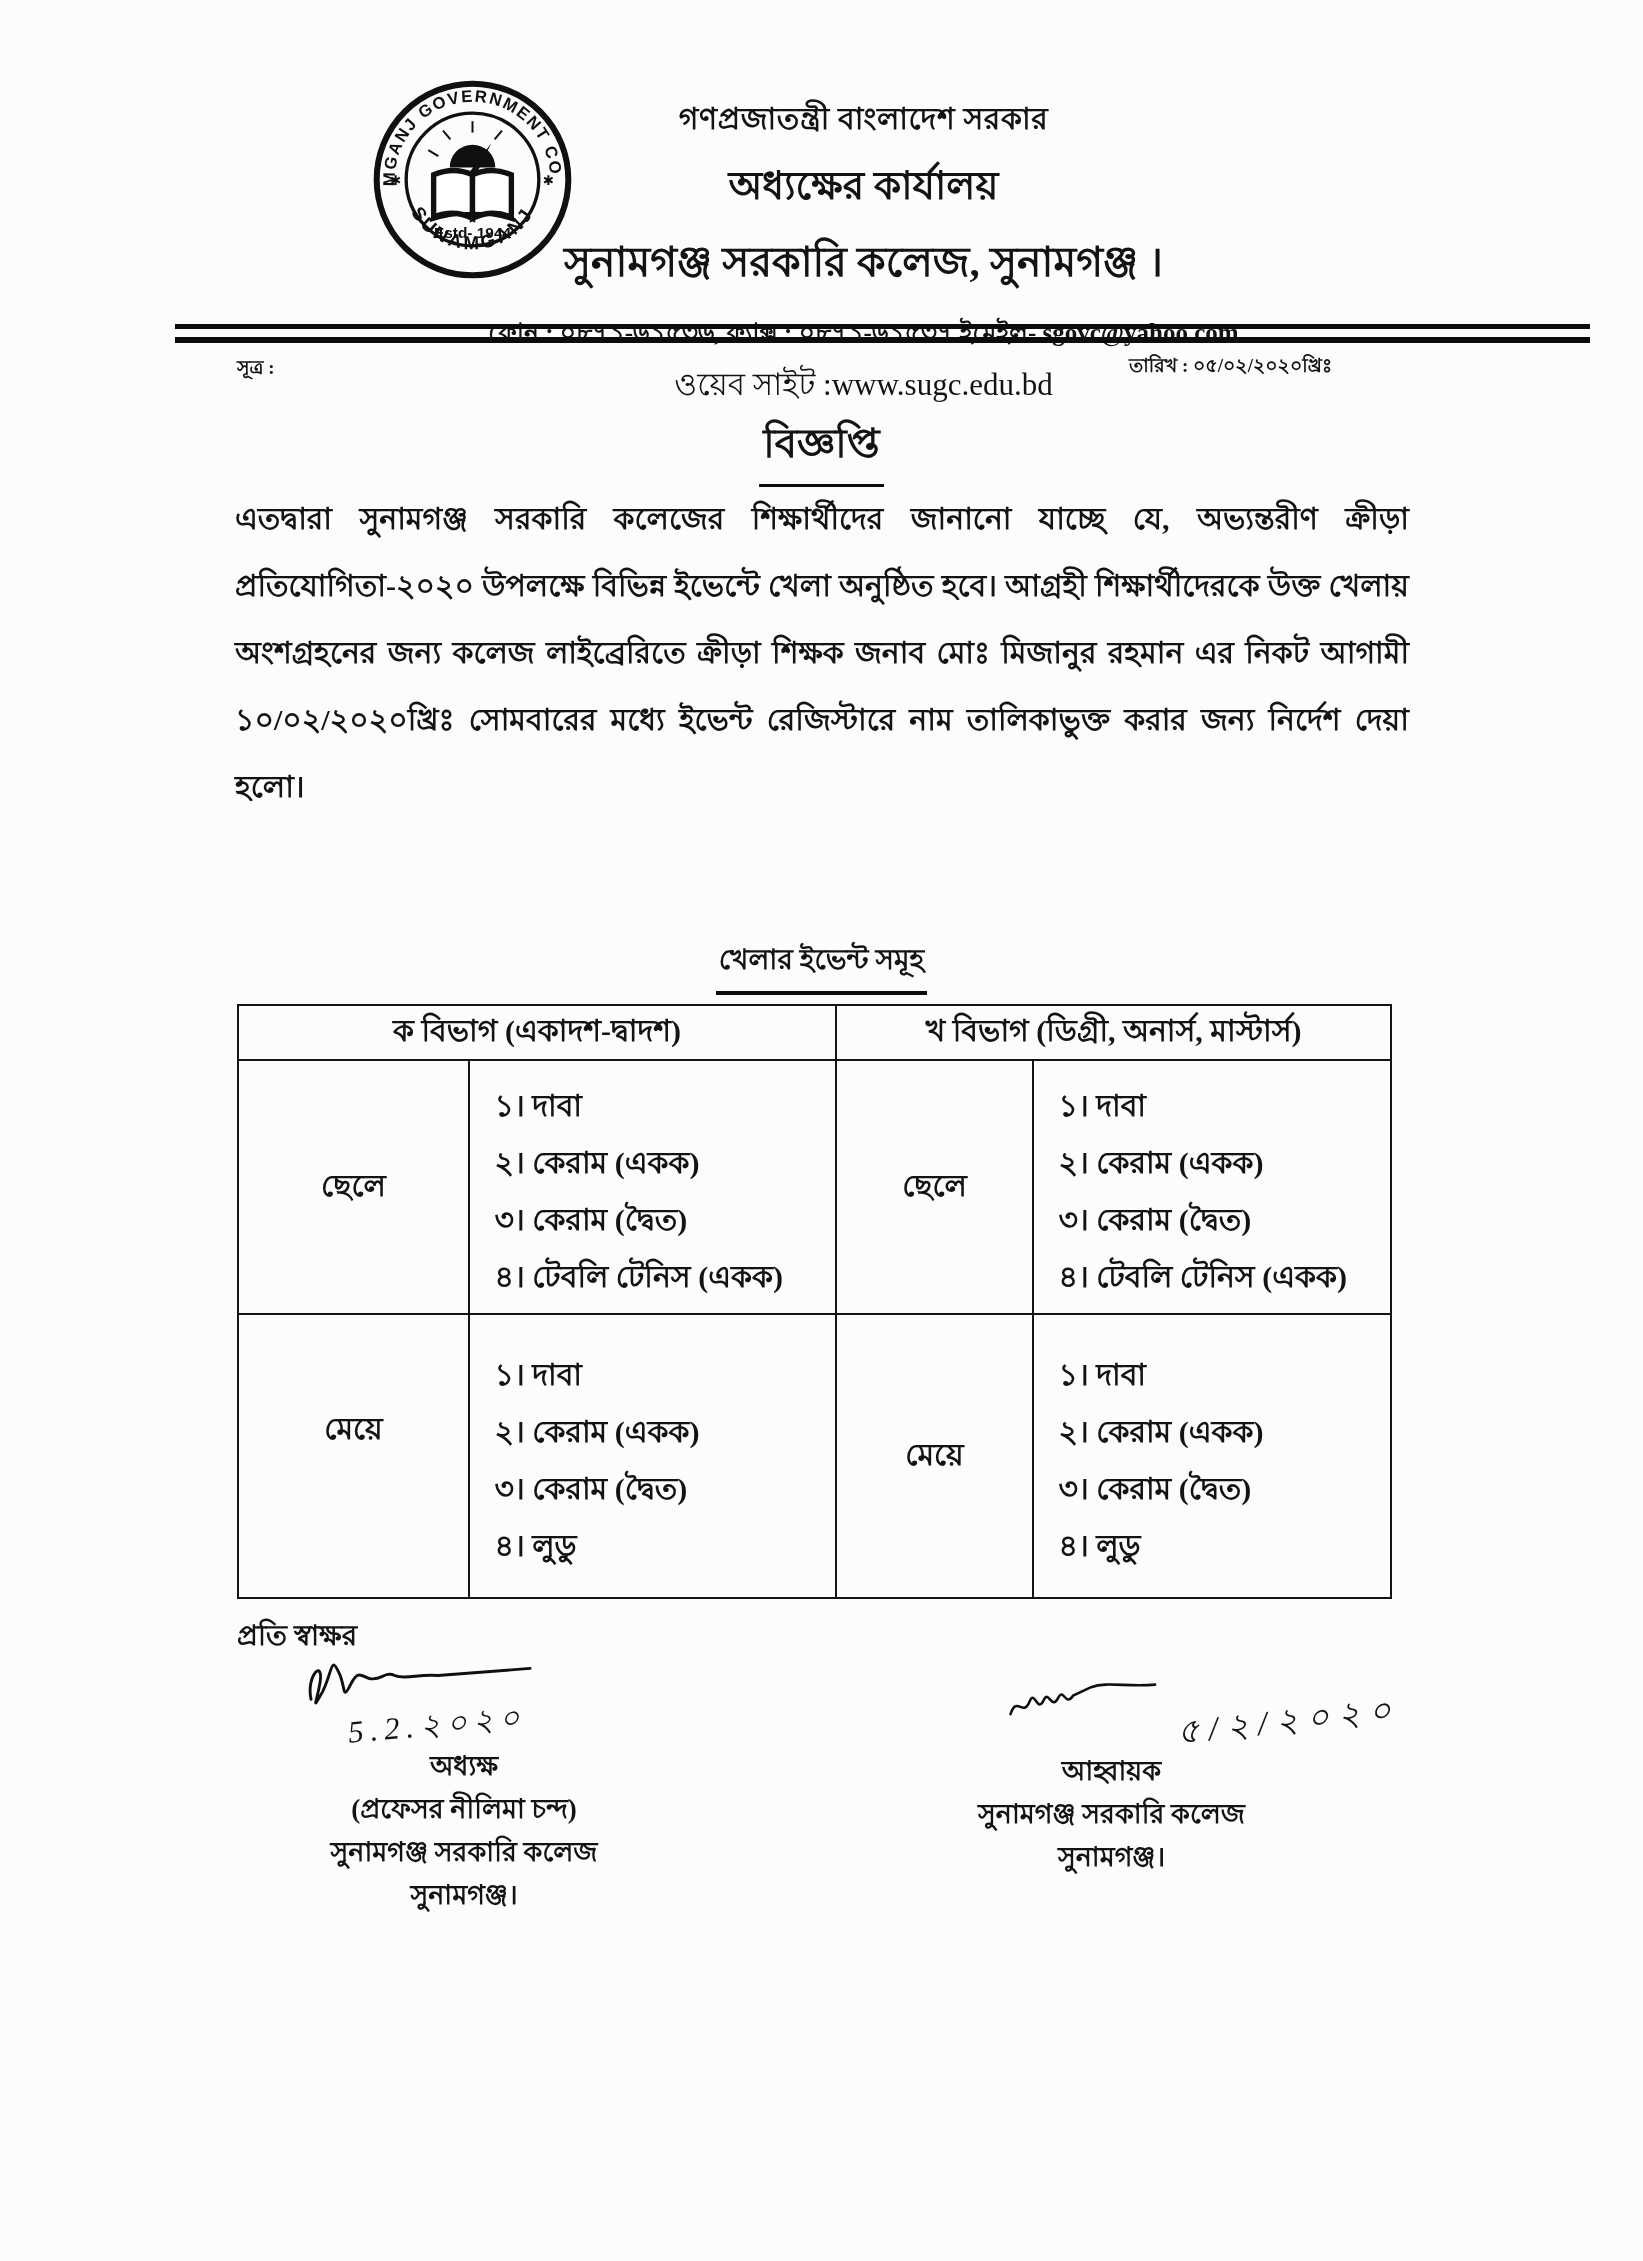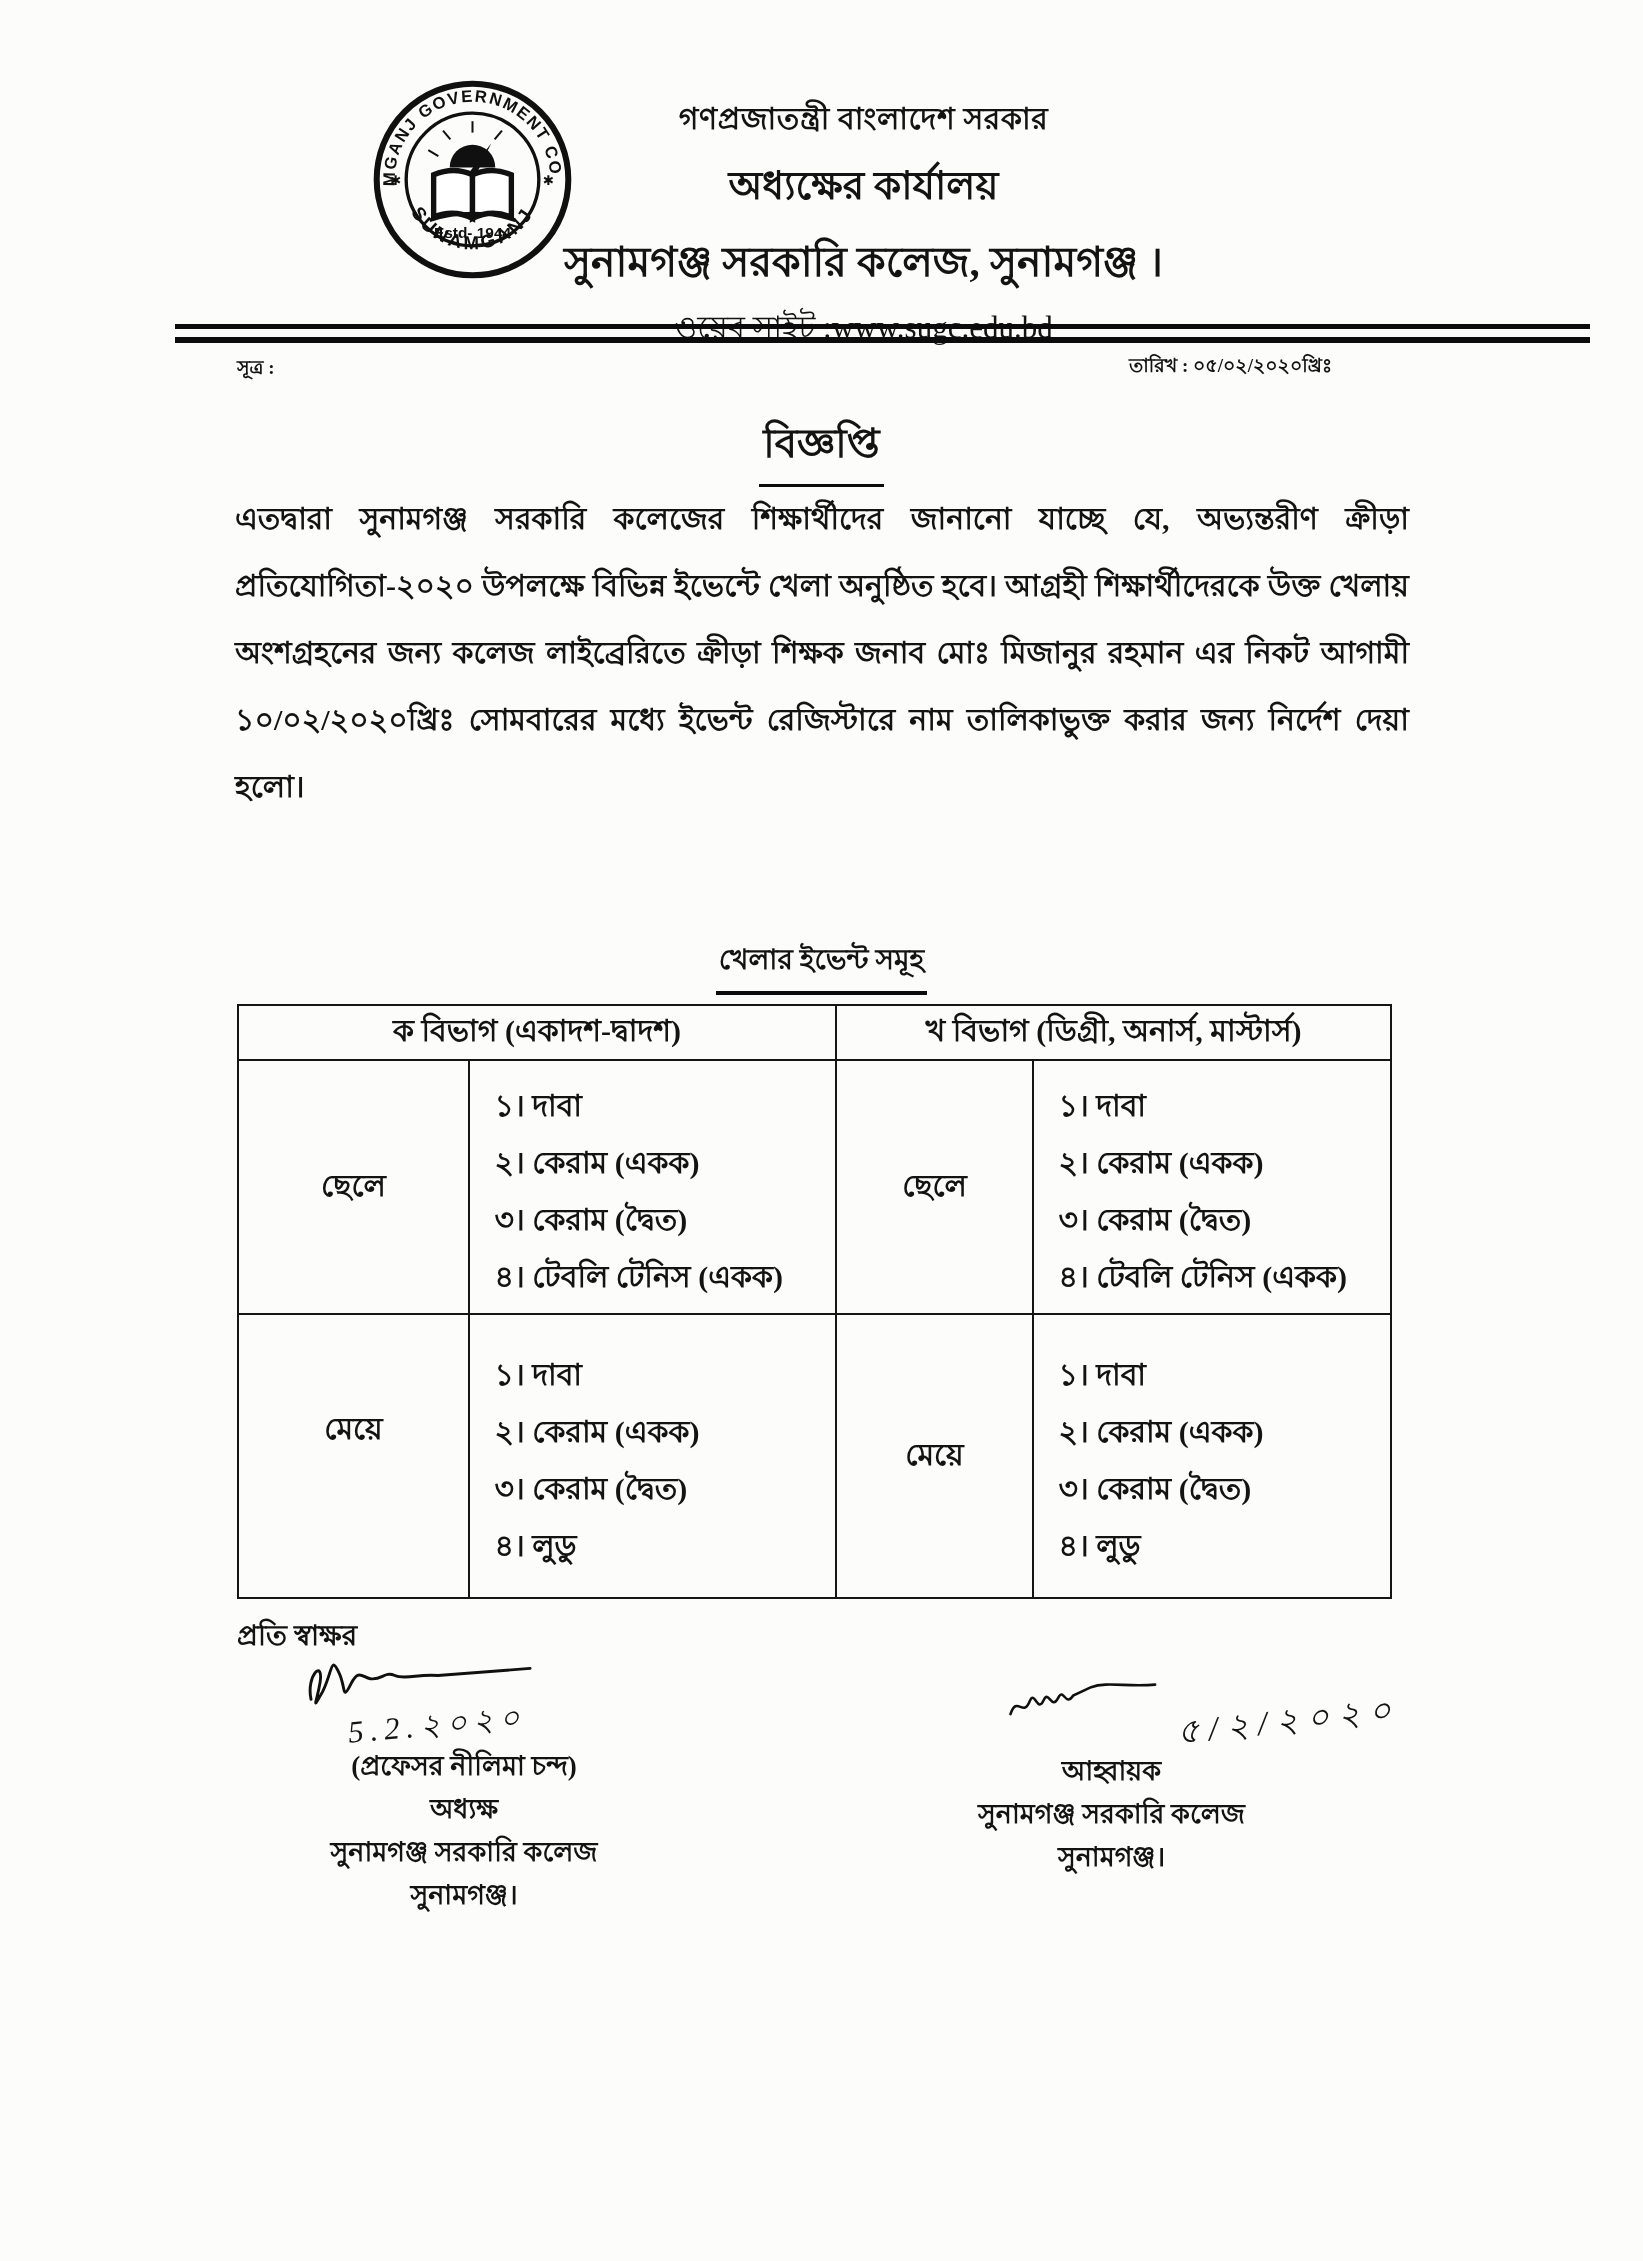--- a/index.html
+++ b/index.html
@@ -94,20 +94,21 @@
       <path d="M208,143 Q178,130 150,143 L150,208 Q178,194 208,206 Z" fill="#ffffff" stroke="#101010" stroke-width="8"></path>
       <path d="M86,211 Q150,190 214,211" fill="none" stroke="#101010" stroke-width="5"></path>
     </g>
     <text x="150" y="238" text-anchor="middle" font-size="23" font-weight="bold" fill="#101010" font-family="Liberation Sans, sans-serif">Estd- 1944</text>
   </svg>
 
   <div class="head-block">
     <div class="head-govt">গণপ্রজাতন্ত্রী বাংলাদেশ সরকার</div>
     <div class="head-office">অধ্যক্ষের কার্যালয়</div>
     <div class="head-college">সুনামগঞ্জ সরকারি কলেজ, সুনামগঞ্জ ।</div>
+    <div class="head-contact">ফোন : ০৮৭১-৬১৫৩৬, ফ্যাক্স : ০৮৭১-৬১৫৩৭  ইমেইল- sgovc@yahoo.com</div>
     <div class="head-web">ওয়েব সাইট :www.sugc.edu.bd</div>
   </div>
 
   <div class="rule"></div>
 
   <div class="ref">সূত্র :</div>
   <div class="date">তারিখ : ০৫/০২/২০২০খ্রিঃ</div>
 
   <div class="title-wrap">
     <span class="title">বিজ্ঞপ্তি</span>
@@ -167,22 +168,22 @@
     </table>
 
   <div class="countersign">প্রতি স্বাক্ষর</div>
 
   <svg class="sig-svg" style="left:293px;top:1640px;" width="277" height="71" viewBox="0 0 430 110">
     <path d="M28,92 C20,55 48,28 42,66 C37,96 28,112 46,80 C62,48 58,22 72,52 C82,74 76,96 90,68 C102,44 108,58 120,60 C138,63 142,48 158,55 C174,62 196,52 225,55 L368,44" fill="none" stroke="#101010" stroke-width="4.5" stroke-linecap="round"></path>
   </svg>
   <div class="sig-date-l">5.2.২০২০</div>
 
   <div class="sig-block sig-left-block">
+    <div>অধ্যক্ষ</div>
     <div>(প্রফেসর নীলিমা চন্দ)</div>
-    <div>অধ্যক্ষ</div>
     <div>সুনামগঞ্জ সরকারি কলেজ</div>
     <div>সুনামগঞ্জ।</div>
   </div>
 
   <svg class="sig-svg" style="left:996px;top:1668px;" width="180" height="64" viewBox="0 0 280 100">
     <path d="M22,72 C32,42 42,78 52,52 C60,33 64,72 74,50 C82,33 86,68 97,46 C105,30 108,62 120,43 L148,30 C172,21 205,30 248,26" fill="none" stroke="#101010" stroke-width="4" stroke-linecap="round"></path>
   </svg>
   <div class="sig-date-r">৫/২/২০২০</div>
 
   <div class="sig-block sig-right-block">

